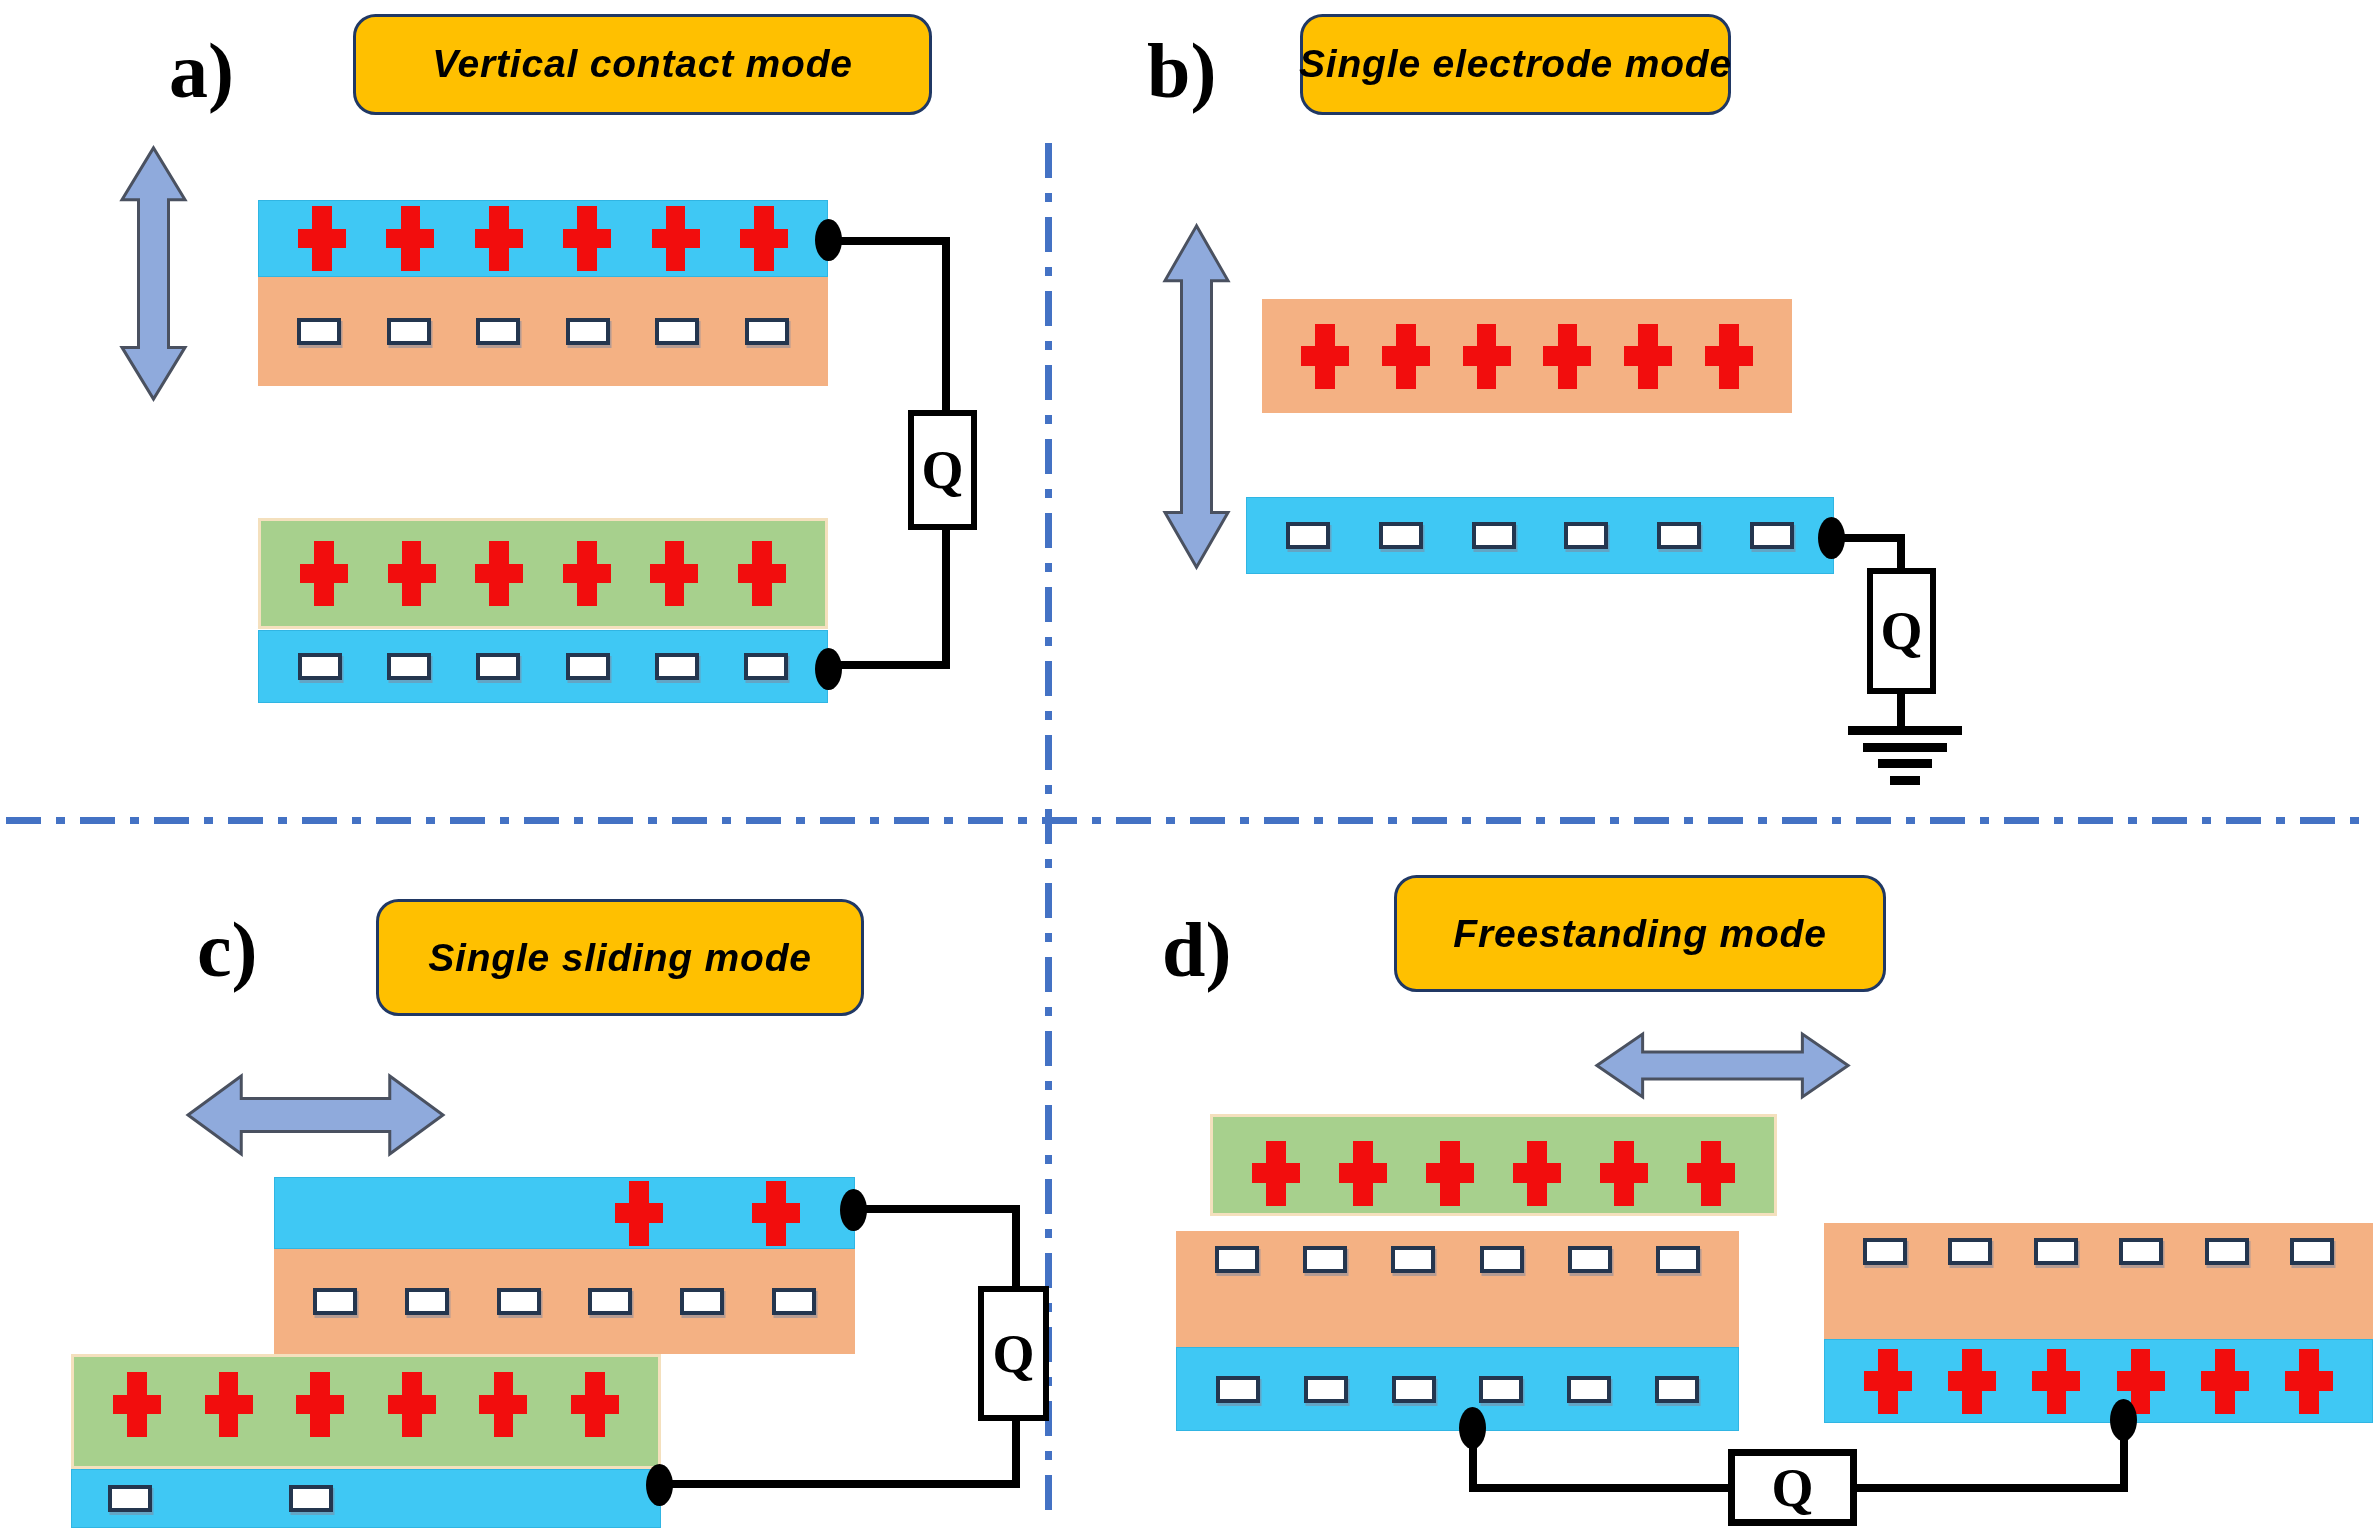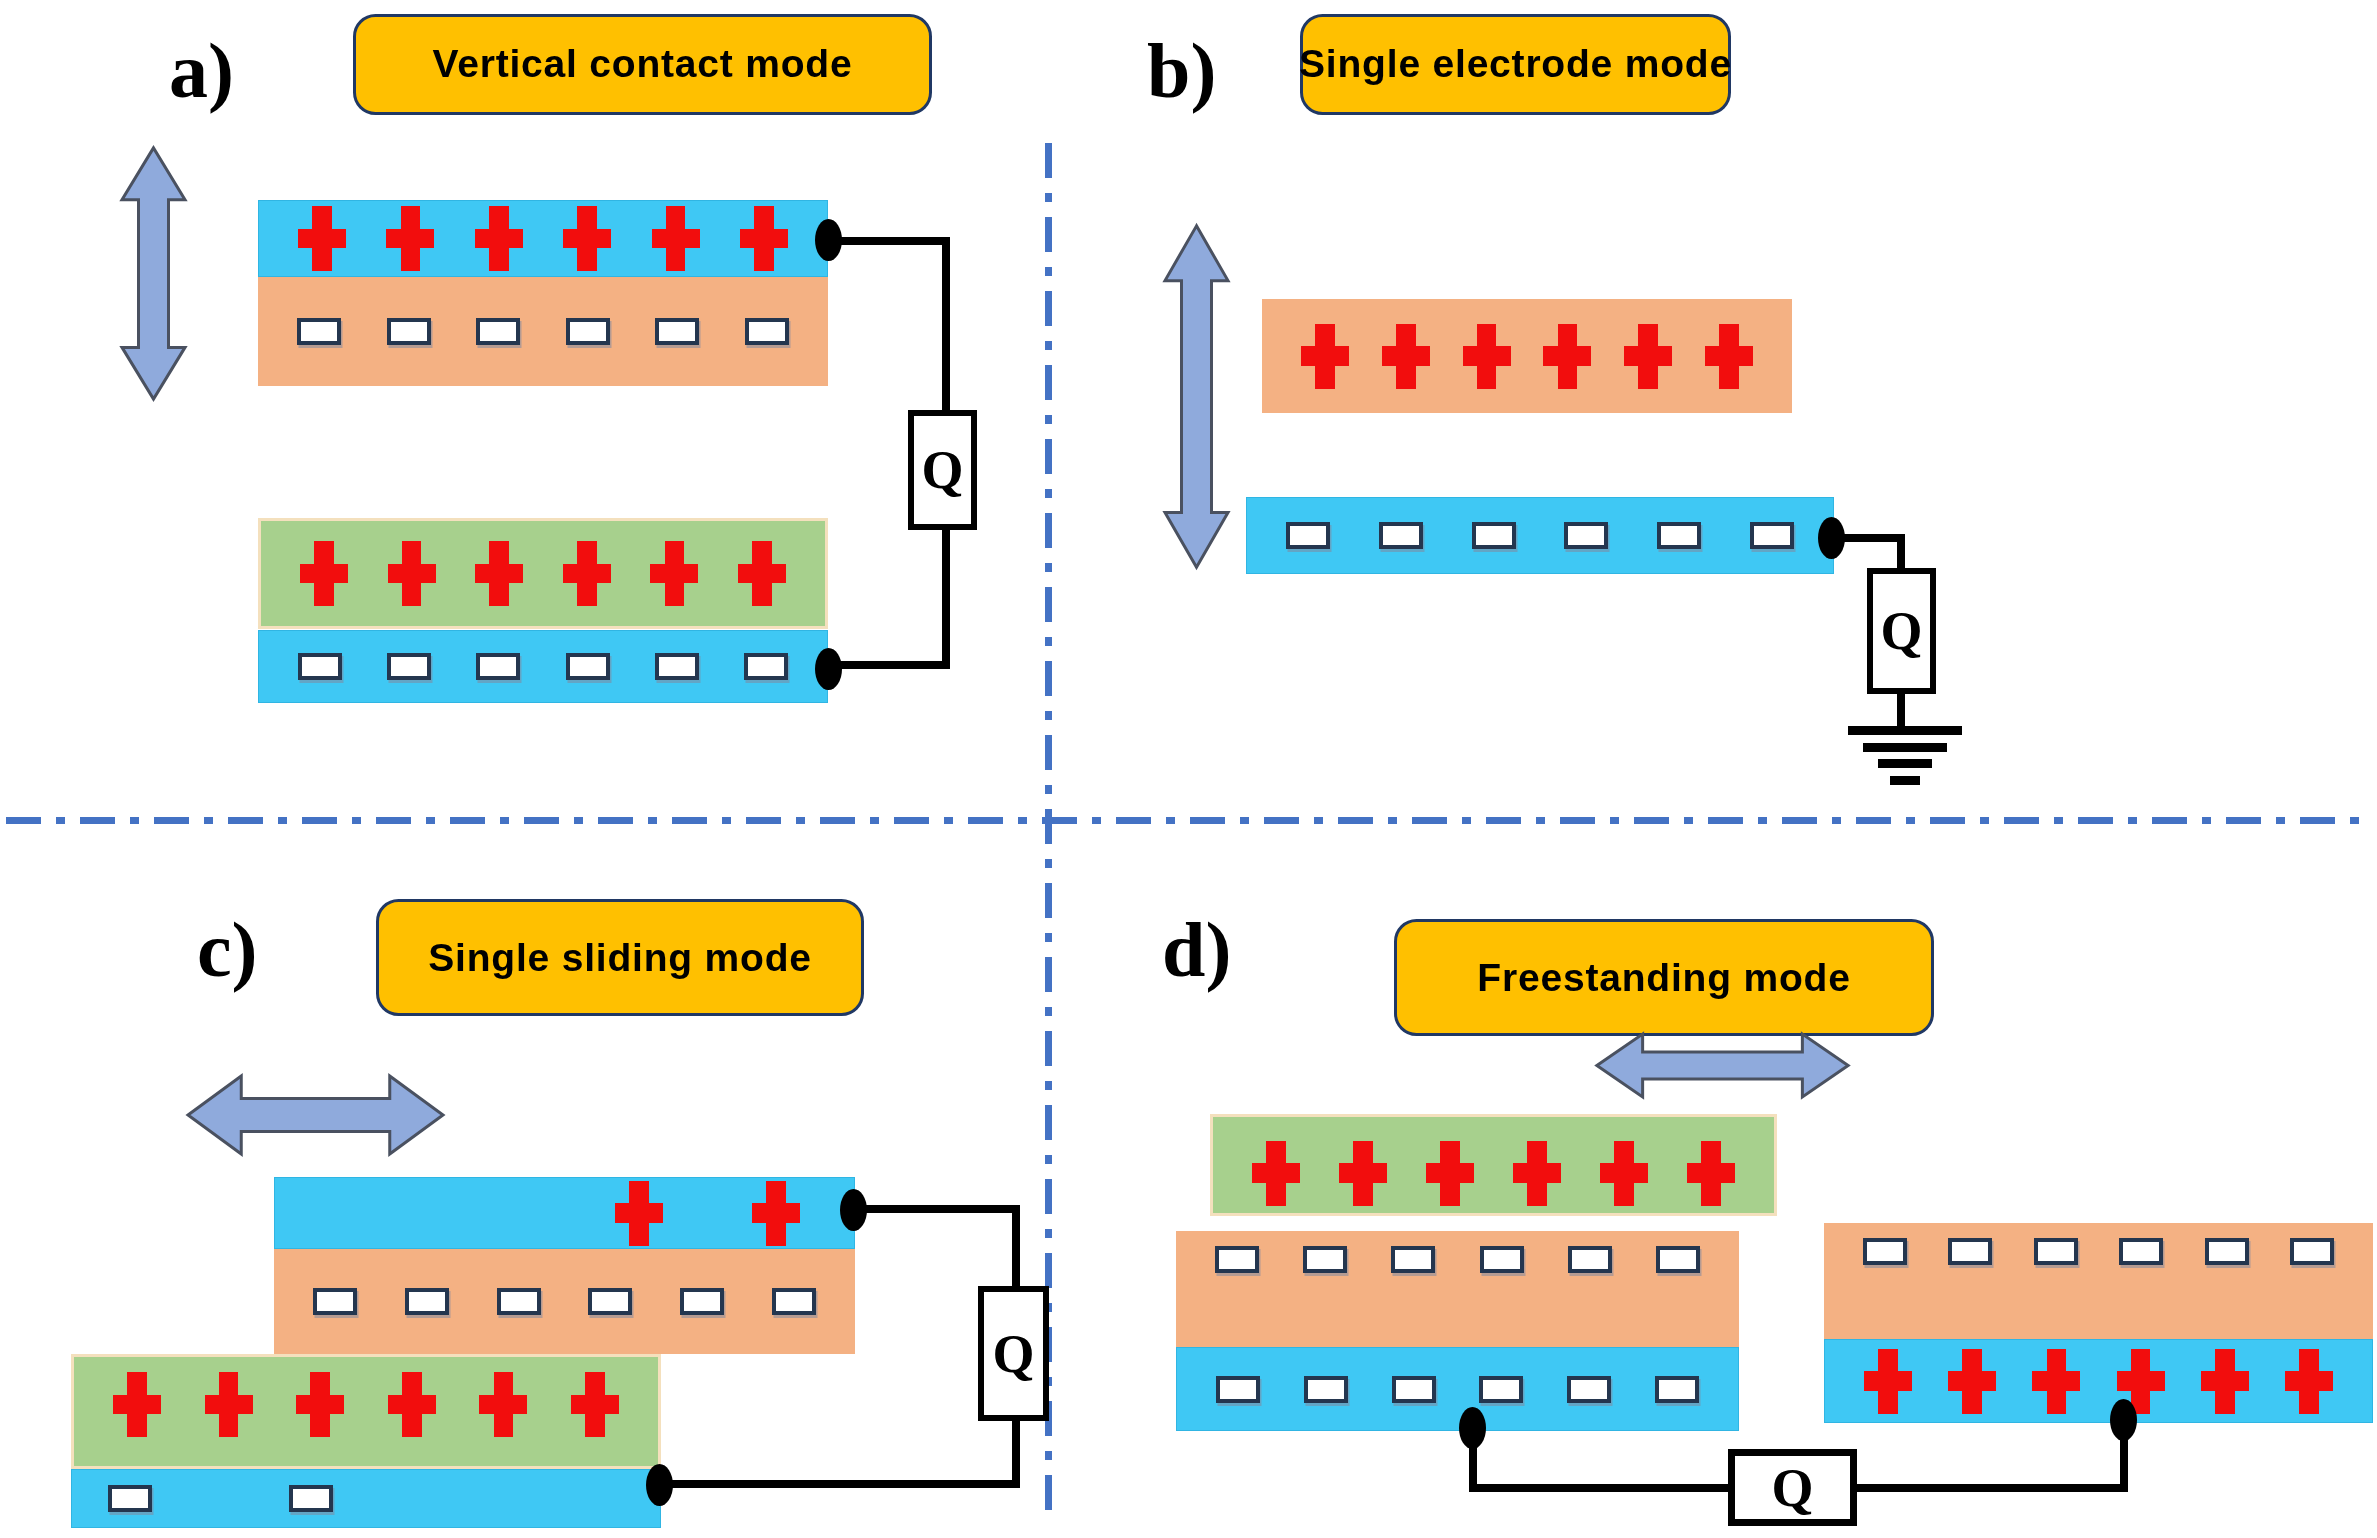--- a/index.html
+++ b/index.html
@@ -19,21 +19,21 @@
   .panel-label{
     position:absolute;font-family:"Liberation Serif",serif;font-weight:700;
     font-size:78px;color:#000;line-height:1;
   }
   .title-box{
     position:absolute;background:var(--title-fill,#FFC000);
     border:3.8px solid var(--title-border,#203864);border-radius:22.5px;
     display:flex;align-items:center;justify-content:center;box-sizing:border-box;
   }
   .title-box span{
-    font-weight:700;font-size:39px;color:#000;
+    font-style:italic;font-weight:700;font-size:39px;color:#000;
     font-family:"Liberation Sans",sans-serif;letter-spacing:0.8px;white-space:nowrap;
   }
   
   .layer{position:absolute;box-sizing:border-box;}
   .layer.blue{background:var(--electrode-blue,#3FC8F4);border:1.5px solid rgba(36,166,214,.55);}
   .layer.peach{background:var(--dielectric-peach,#F4B183);}
   .layer.green{background:var(--dielectric-green,#A7D08D);border:3px solid #f4e0bd;}
   
   .charges{position:absolute;inset:0;display:flex;align-items:center;
            justify-content:space-between;padding:0 39px;box-sizing:border-box;}
@@ -219,21 +219,21 @@
   <div class="wire" style="left:853px;top:1205px;width:167px;height:7.5px;"></div>
   <div class="wire" style="left:1012px;top:1205px;width:7.5px;height:84px;"></div>
   <div class="q-box" style="left:978px;top:1286px;width:71px;height:135px;">
     <span class="q">Q</span>
   </div>
   <div class="wire" style="left:1012px;top:1419px;width:7.5px;height:69px;"></div>
   <div class="wire" style="left:660px;top:1480px;width:360px;height:7.5px;"></div>
   <div class="node-dot" style="left:646px;top:1464px;"></div>
 
   <div class="panel-label" style="left:1162px;top:911px;">d)</div>
-  <div class="title-box" style="left:1394px;top:919px;width:540px;height:117px;">
+  <div class="title-box" style="left:1394px;top:875px;width:492px;height:117px;">
     <span>Freestanding  mode</span>
   </div>
 
   <svg class="arrow-svg" style="left:1593px;top:1028px;" width="259" height="75" viewBox="0 0 345 100">
     <path d="M5,50 L66,8 L66,32 L279,32 L279,8 L340,50 L279,92 L279,68 L66,68 L66,92 Z" fill="var(--arrow-fill,#8FAADC)" stroke="var(--arrow-border,#4a5160)" stroke-width="4"></path>
   </svg>
 
   <div class="layer green" style="left:1210px;top:1114px;width:567px;height:102px;">
     <div class="charges low">
         <span class="charge plus"></span>

